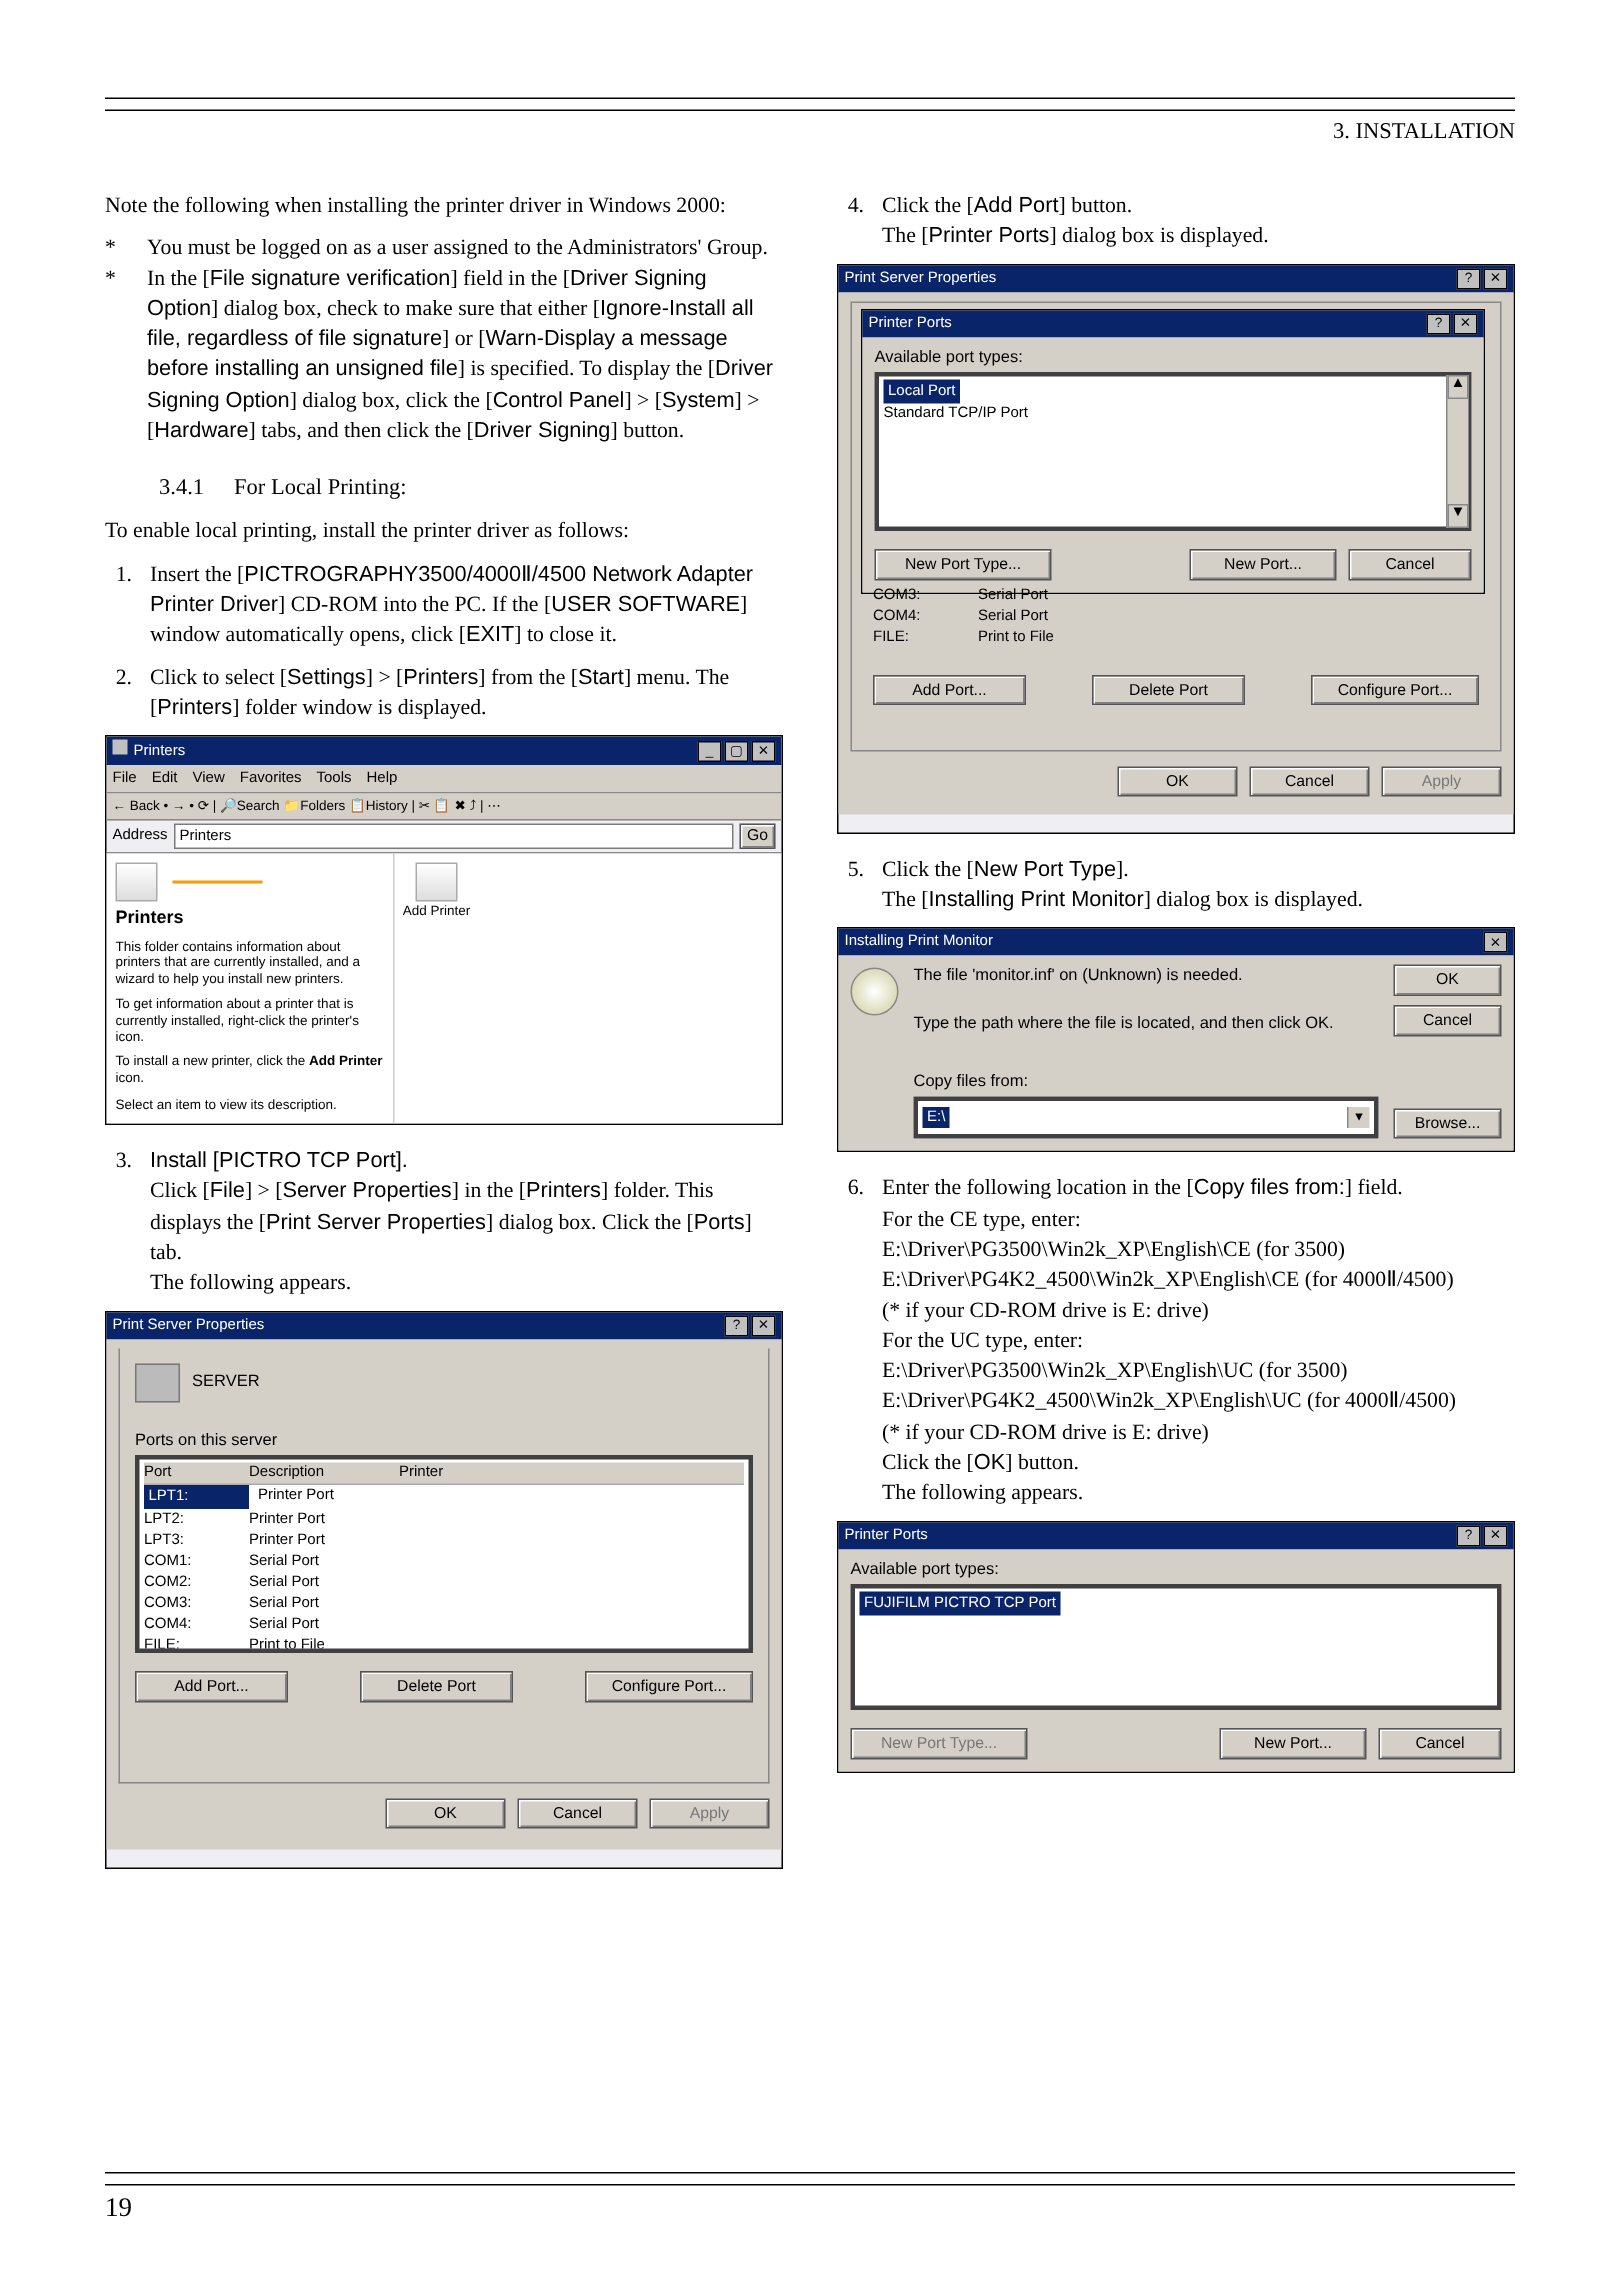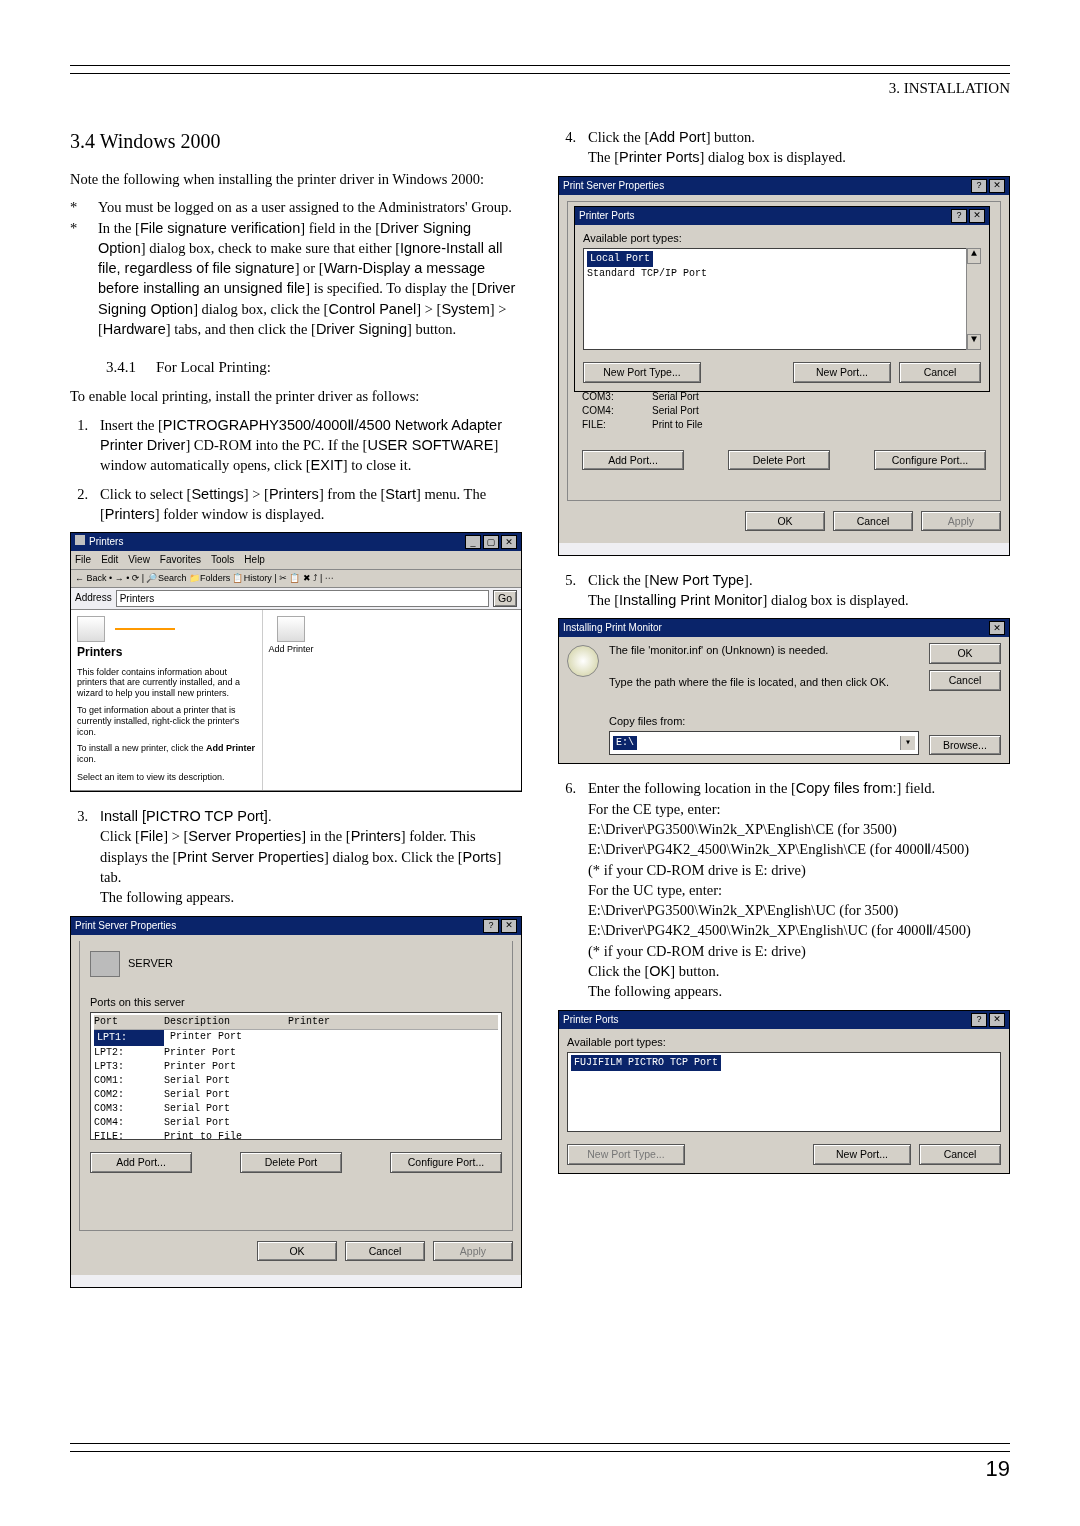--- a/index.html
+++ b/index.html
@@ -19,29 +19,29 @@
   .steps .row{display:flex;gap:12px;margin-bottom:8px;}
   .steps .n{width:18px;flex:none;text-align:right;}
   .ui-sans{font-family:Arial,Helvetica,sans-serif;}
   
   .shot{border:1px solid #000;background:#efeff3;margin-top:6px;position:relative;font-family:Tahoma,Arial,sans-serif;font-size:10px;color:#000;}
   .titlebar{background:#0a246a;color:#fff;padding:2px 4px;display:flex;align-items:center;justify-content:space-between;}
   .tbicons{display:flex;gap:2px;}
   .tbicons span{width:14px;height:12px;background:#c0c0c0;border:1px solid #000;display:inline-flex;align-items:center;justify-content:center;font-size:9px;color:#000;}
   .win-body{padding:6px 8px 8px 8px;background:#d4d0c8;}
   .btn{display:inline-block;border:1px solid #555;background:#d4d0c8;padding:2px 8px;font-size:10.5px;text-align:center;box-shadow:inset 1px 1px 0 #fff, inset -1px -1px 0 #808080;}
-  .listbox{background:#fff;border:1px solid #404040;padding:2px 3px;font-family:Liberation Mono, monospace;}
+  .listbox{background:#fff;border:3px solid #404040;padding:2px 3px;}
   .sel{background:#0a246a;color:#fff;padding:1px 3px;display:inline-block;}
   .tabs{display:flex;border-bottom:1px solid #888;}
   .tab{border:1px solid #888;border-bottom:none;padding:1px 8px;background:#d4d0c8;position:relative;top:1px;margin-right:-1px;font-size:10.5px;}
   .tab.active{background:#d4d0c8;z-index:2;border-bottom:1px solid #d4d0c8;}
   .portrow{display:flex;}
   .portrow span{display:inline-block;}
   .footer{position:absolute;left:70px;right:70px;bottom:44px;}
-  .footer .no{text-align:right;font-size:22px;font-family:Liberation Sans, sans-serif;}
+  .footer .no{font-size:18px;font-family:Liberation Serif, serif;}
   
   .toolbar{background:#d4d0c8;border-bottom:1px solid #888;padding:2px 4px;display:flex;gap:10px;font-size:10px;}
   .addr{display:flex;gap:4px;align-items:center;padding:2px 4px;border-bottom:1px solid #888;}
   .addr input{flex:1;border:1px solid #7b7b7b;height:15px;font-size:10px;padding:0 3px;}
   .twocol{display:flex;}
   .leftp{width:42%;background:#fff;padding:6px;}
   .rightp{width:58%;background:#fff;border-left:1px solid #ccc;padding:6px;}
   .printericon{width:26px;height:24px;border:1px solid #aaa;background:linear-gradient(#fff,#ddd);display:inline-block;margin-right:6px;}
   .grey{color:#777;}
 </style>
@@ -49,21 +49,20 @@
 <body>
 
 <div class="page">
   <div class="rule"></div>
   <div class="rule" style="border-top-width:0;border-bottom:1px solid #000;height:3px;"></div>
   <div class="header-cap">3. INSTALLATION</div>
 
   <div class="cols">
 
     <div class="col body">
-      <h2 class="section">3.4  Windows 2000</h2>
       <div>Note the following when installing the printer driver in Windows 2000:</div>
 
       <div class="bullets">
         <div class="row">
           <div class="num">*</div>
           <div>You must be logged on as a user assigned to the Administrators' Group.</div>
         </div>
         <div class="row">
           <div class="num">*</div>
           <div>
@@ -161,21 +160,21 @@
         <div class="win-body" style="height:340px;box-sizing:border-box;">
           <div style="border:1px solid #888;border-top:none;padding:10px;height:290px;box-sizing:border-box;">
             <div style="display:flex;align-items:center;gap:8px;">
               <span style="width:28px;height:24px;background:#bbb;border:1px solid #777;display:inline-block;"></span>
               <span style="font-size:11px;">SERVER</span>
             </div>
             <div style="margin-top:18px;font-size:11px;">Ports on this server</div>
             <div class="listbox" style="margin-top:2px;height:122px;overflow:hidden;">
               <div class="portrow" style="background:#d4d0c8;border-bottom:1px solid #aaa;">
                 <span style="width:70px;">Port</span>
-                <span style="width:124px;">Description</span>
+                <span style="width:100px;">Description</span>
                 <span>Printer</span>
               </div>
               <div class="portrow">
                   <span class="sel" style="width:64px;">LPT1:</span>
                   <span style="width:120px;padding-left:6px;">Printer Port</span>
                 </div>
               <div class="portrow">
                   <span style="width:70px;">LPT2:</span>
                   <span style="width:120px;">Printer Port</span>
                 </div>

